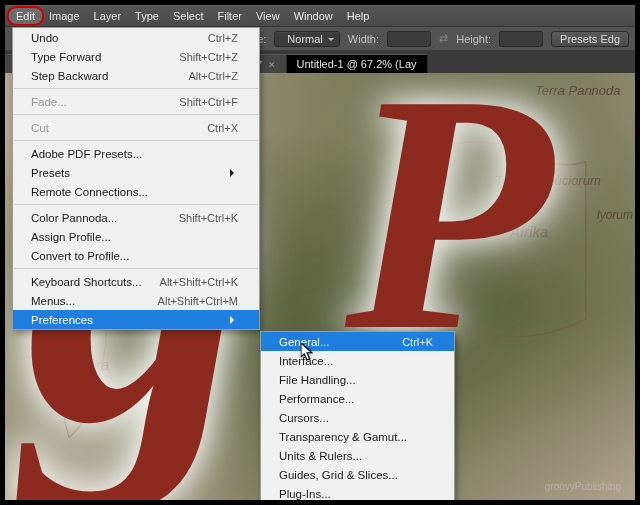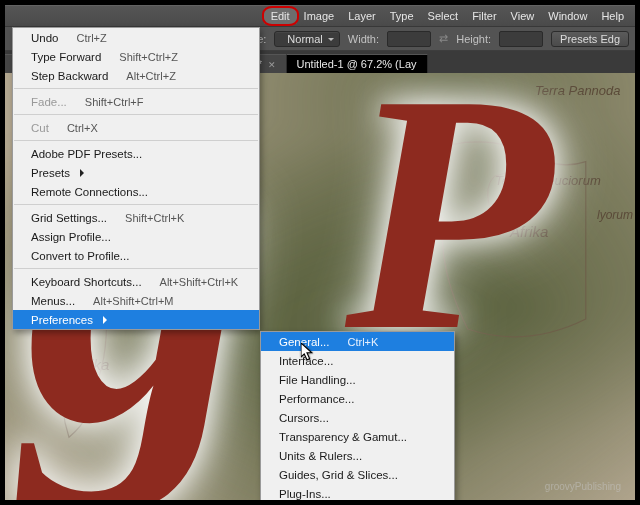--- a/index.html
+++ b/index.html
@@ -1,19 +1,19 @@
 <!DOCTYPE html>
 <html><head>
 <meta charset="utf-8">
 <style>
 * { margin: 0; padding: 0; box-sizing: border-box; font-family: "Segoe UI", Tahoma, sans-serif; }
 body { width: 640px; height: 505px; background: #535353; overflow: hidden; position: relative; border: 5px solid #000; }
 
 
-.menubar { height: 22px; background: linear-gradient(#565656,#4a4a4a); border-bottom: 1px solid #383838; box-shadow: inset 0 1px 0 rgba(255,255,255,.08); display: flex; align-items: center; padding: 0 4px; font-size: 11px; color: #e6e6e6; justify-content: flex-end; }
+.menubar { height: 22px; background: linear-gradient(#565656,#4a4a4a); border-bottom: 1px solid #383838; box-shadow: inset 0 1px 0 rgba(255,255,255,.08); display: flex; align-items: center; padding: 0 4px; font-size: 11px; color: #e6e6e6; }
 .menubar .mi { padding: 2px 7px; cursor: default; }
 .menubar .mi.active { background: #6d6d6d; border-radius: 2px; }
 .menubar .mi:first-child { position: relative; }
 .menubar .mi:first-child::before { content: ""; position: absolute; left: -2px; top: -2px; right: -2px; bottom: -2px; border: 2px solid #c00; border-radius: 10px/8px; }
 
 
 .optbar { height: 24px; background: #535353; display: flex; align-items: center; padding: 0 6px; font-size: 11px; color: #c8c8c8; gap: 8px; border-bottom: 1px solid #3d3d3d; }
 .optbar .lbl { color: #c2c2c2; }
 .optbar .dd { background: #3c3c3c; border: 1px solid #2a2a2a; border-radius: 3px; padding: 1px 16px 1px 12px; position: relative; color: #ddd; box-shadow: inset 0 1px 0 rgba(255,255,255,.05); }
 .optbar .dd::after { content: ""; position: absolute; right: 5px; top: 6px; border: 3px solid transparent; border-top-color: #bbb; }
@@ -38,21 +38,21 @@
 .mapoutline { position: absolute; inset: 0; }
 .maptext { position: absolute; font-style: italic; color: #5a4a38; font-size: 13px; }
 
 .bigG { position: absolute; left: 20px; top: -40px; font: italic 700 460px/1 Georgia, "Times New Roman", serif; color: #8d2a1f; text-shadow: 0 0 30px rgba(255,255,255,.9), 0 0 60px rgba(255,255,255,.9); }
 .bigP { position: absolute; left: 340px; top: -30px; font: italic 700 340px/1 Georgia, "Times New Roman", serif; color: #8d2a1f; text-shadow: 0 0 28px rgba(255,255,255,.9), 0 0 55px rgba(255,255,255,.9); }
 
 .watermark { position: absolute; right: 14px; bottom: 8px; color: #c8c8c8; opacity: .5; font-size: 10px; }
 
 
 .menu { position: absolute; background: #f0f0f0; border: 1px solid #9a9a9a; box-shadow: 2px 3px 6px rgba(0,0,0,.35); font-size: 11.5px; color: #1a1a1a; }
-.menu .row { display: flex; align-items: center; padding: 2px 21px 2px 18px; height: 19px; white-space: nowrap; }
+.menu .row { display: flex; justify-content: space-between; align-items: center; padding: 2px 21px 2px 18px; height: 19px; white-space: nowrap; }
 .menu .row .arrow { border: 4px solid transparent; border-left-color: #222; margin-left: 10px; }
 .menu .row.disabled { color: #999; }
 .menu .row.hl { background: #1e7fe0; color: #fff; }
 .menu .row.hl .arrow { border-left-color: #fff; }
 .menu .sep { height: 1px; background: #cfcfcf; margin: 3px 1px; }
 .menu .sc { color: #555; margin-left: 18px; font-size: 11px; }
 .menu .row.hl .sc { color: #e8f1fd; }
 .editmenu { left: 7px; top: 22px; width: 248px; }
 .submenu { left: 255px; top: 326px; width: 195px; }
 
@@ -139,21 +139,21 @@
     </div>
     <div class="row">
       <span>Presets</span>
       <span class="arrow"></span>
     </div>
     <div class="row">
       <span>Remote Connections...</span>
     </div>
     <div class="sep"></div>
     <div class="row">
-      <span>Grid Settings...</span>
+      <span>Color Pannoda...</span>
       <span class="sc">Shift+Ctrl+K</span>
     </div>
     <div class="row">
       <span>Assign Profile...</span>
     </div>
     <div class="row">
       <span>Convert to Profile...</span>
     </div>
     <div class="sep"></div>
     <div class="row">

